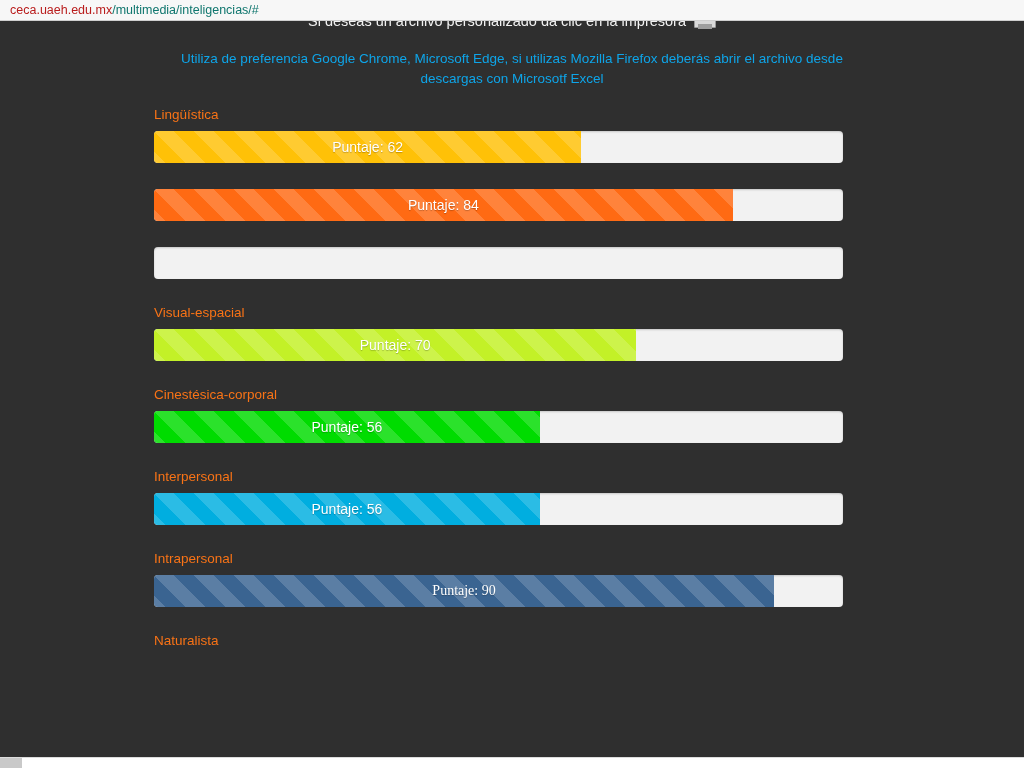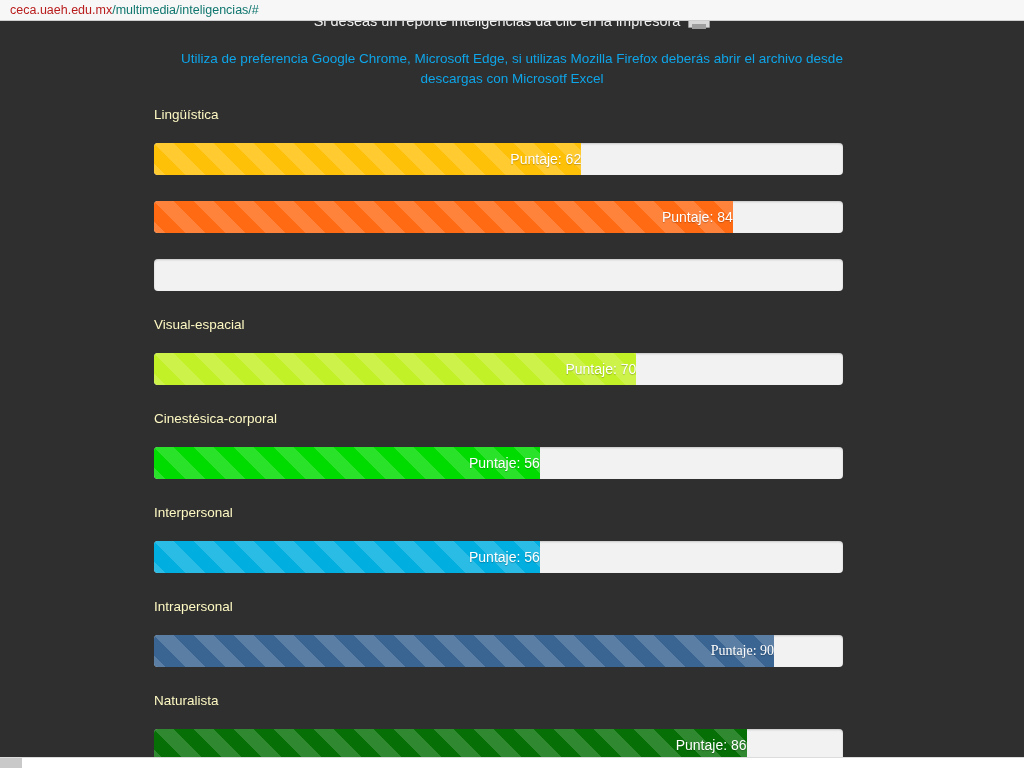--- a/index.html
+++ b/index.html
@@ -79,38 +79,38 @@
   
   #bars{
     position:absolute;
     left:154px;
     top:86px;      
     width:689px;
   }
   .row{ margin-bottom:0; }
   .row-label{
     font-size:13.5px;
-    color:#fef9c3;
+    color:#f97316;
     line-height:16px;
-    padding-bottom:20px;
+    padding-bottom:8px;
   }
   .track{
     position:relative;
     width:689px;
     height:32px;
     background:#f2f2f2;
     border-radius:4px;
     overflow:hidden;
     box-shadow:inset 0 1px 2px rgba(0,0,0,.18);
   }
   .fill{
     position:absolute; left:0; top:0; bottom:0;
     display:flex;
     align-items:center;
-    justify-content:flex-end;
+    justify-content:center;
     overflow:hidden;
     background-size:40px 40px;
     background-image:linear-gradient(45deg,
         rgba(255,255,255,.17) 25%, transparent 25%,
         transparent 50%, rgba(255,255,255,.17) 50%,
         rgba(255,255,255,.17) 75%, transparent 75%, transparent);
   }
   .fill-text{
     position:relative;
     color:#ffffff;
@@ -141,21 +141,21 @@
 <div id="urlbar">
   <span class="u-domain">ceca.uaeh.edu.mx</span>
     <span class="u-path">/multimedia/inteligencias/#</span>
 </div>
 
 <div id="page">
 
   <div class="header-wrap">
 
     <div class="hdr-line1">
-      <span>Si deseas un reporte inteligencias da clic en la impresora</span>
+      <span>Si deseas un archivo personalizado da clic en la impresora</span>
       <span class="printer-icon">
 
         <span class="p-body"></span>
         <span class="p-out"></span>
       </span>
     </div>
 
     <div class="hdr-line2">Utiliza de preferencia Google Chrome, Microsoft Edge, si utilizas Mozilla Firefox deberás abrir el archivo desde descargas con Microsotf Excel</div>
 
   </div>
@@ -217,25 +217,20 @@
         <div class="row-label">Intrapersonal</div>
         <div class="track">
           <div class="fill" style="width: 90%; background-color: rgb(58, 100, 145); font-family: Liberation Serif, serif;">
             <span class="fill-text">Puntaje: 90</span>
           </div>
         </div>
       </div>
       <div class="row-gap"></div>
       <div class="row">
         <div class="row-label">Naturalista</div>
-        <div class="track">
-          <div class="fill" style="width: 86%; background-color: rgb(6, 112, 6);">
-            <span class="fill-text">Puntaje: 86</span>
-          </div>
-        </div>
       </div>
     </div>
 
 </div>
 
 <div id="hscroll">
   <div class="thumb"></div>
 </div>
 
 </body></html>

